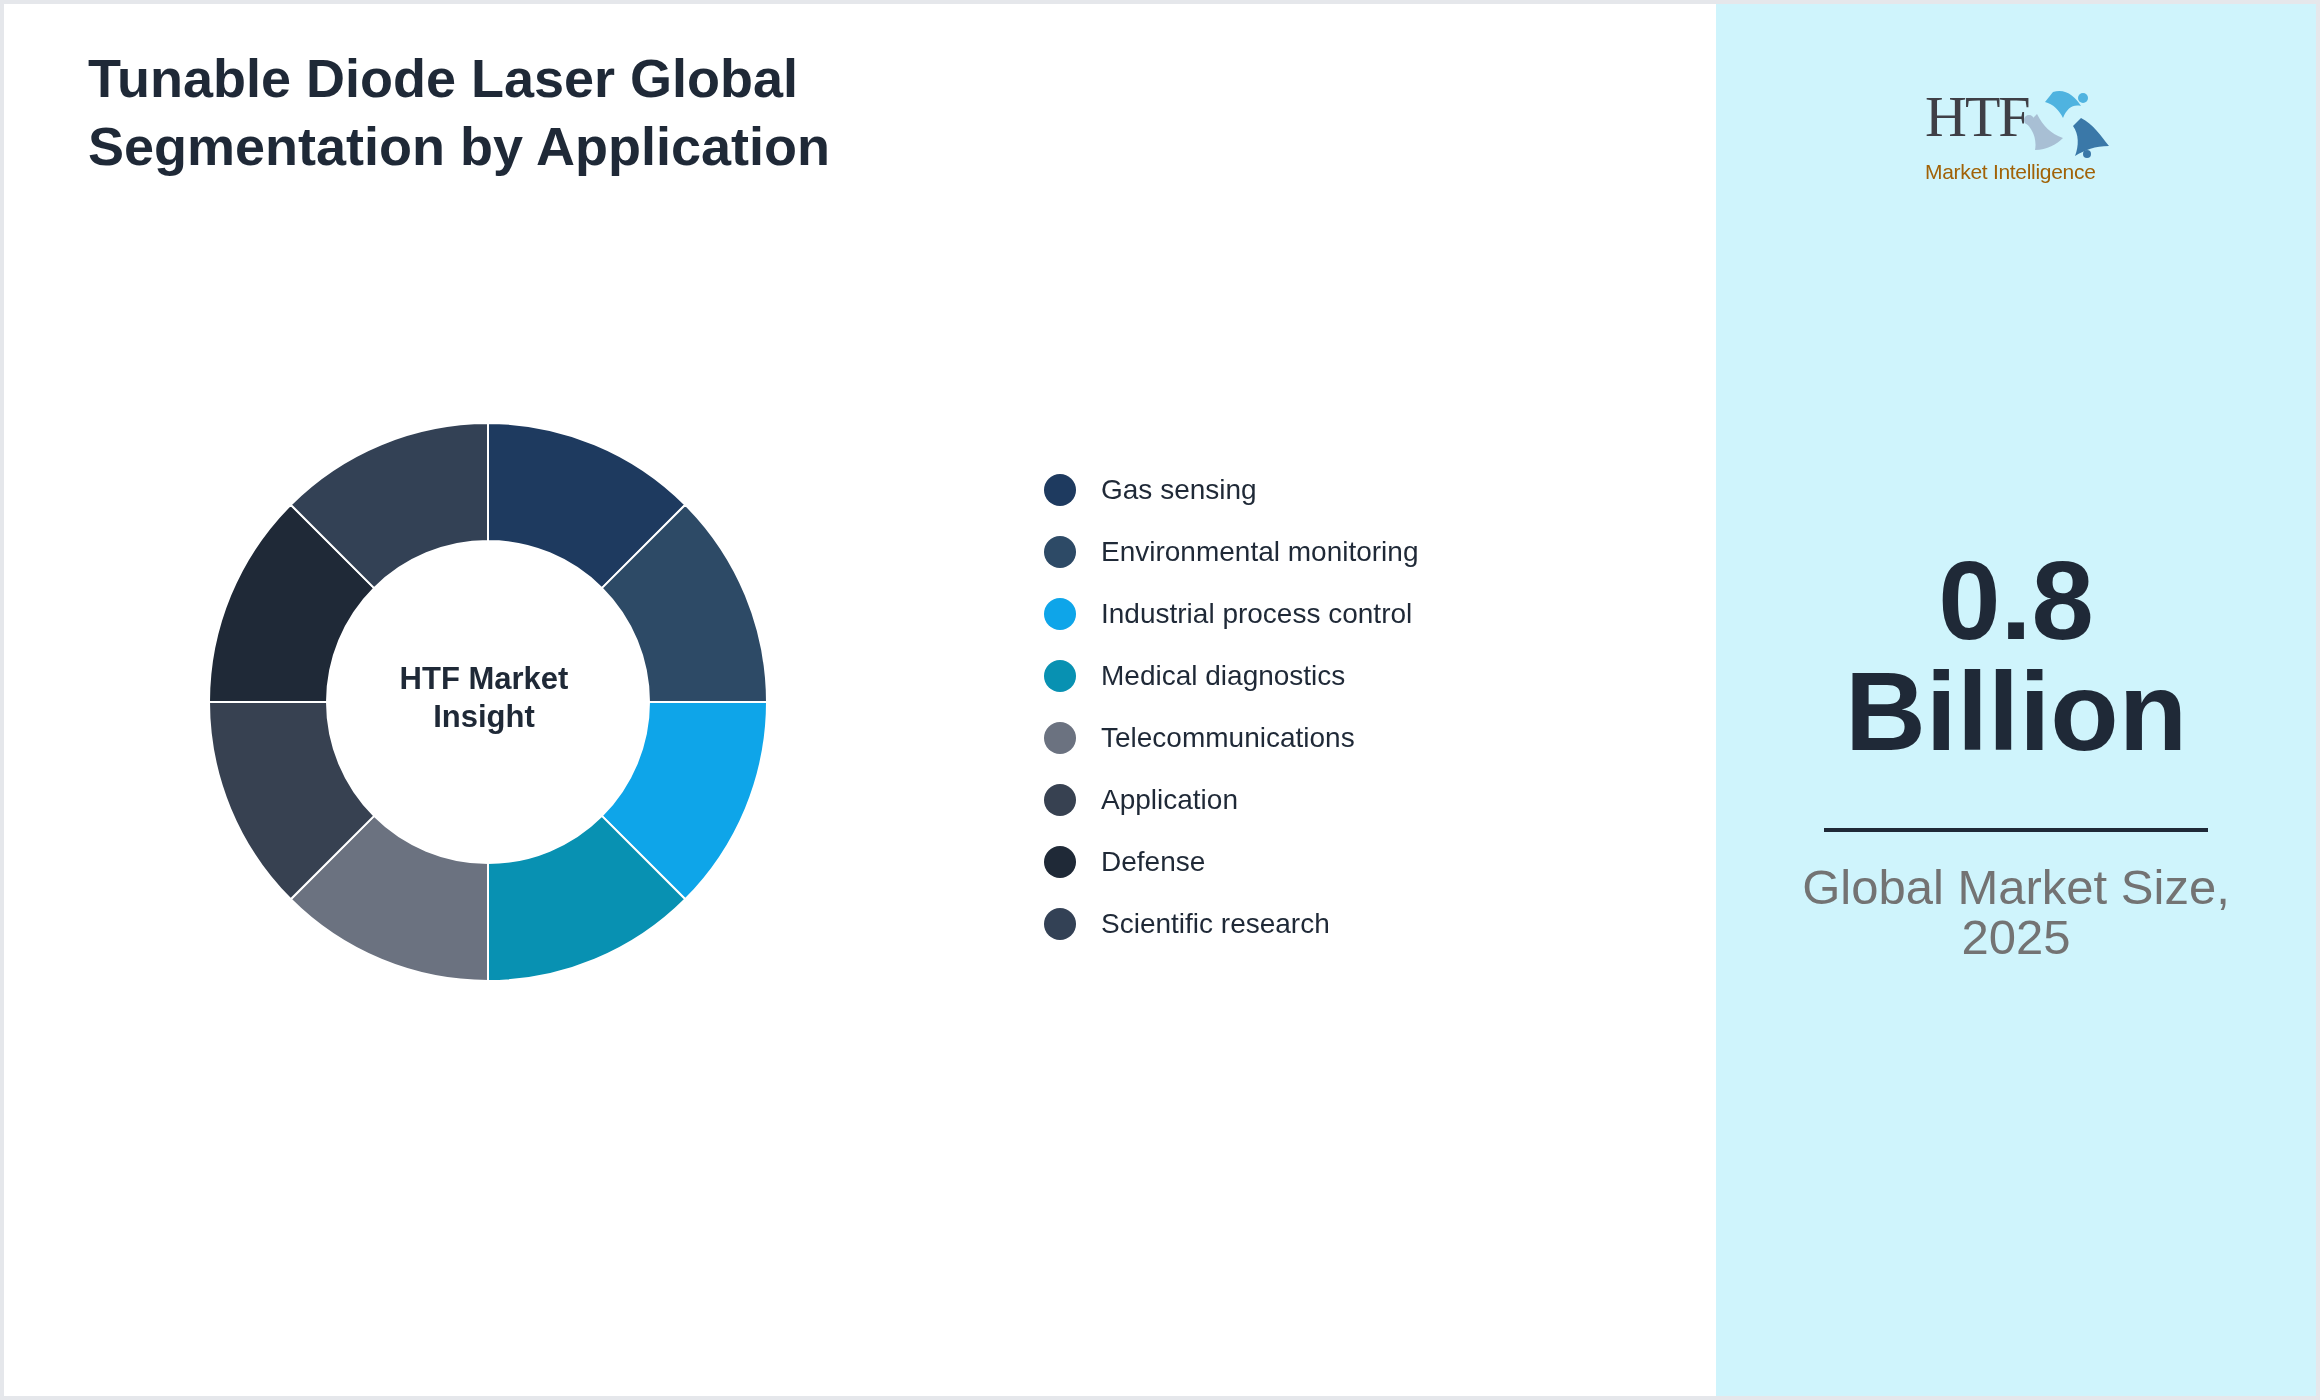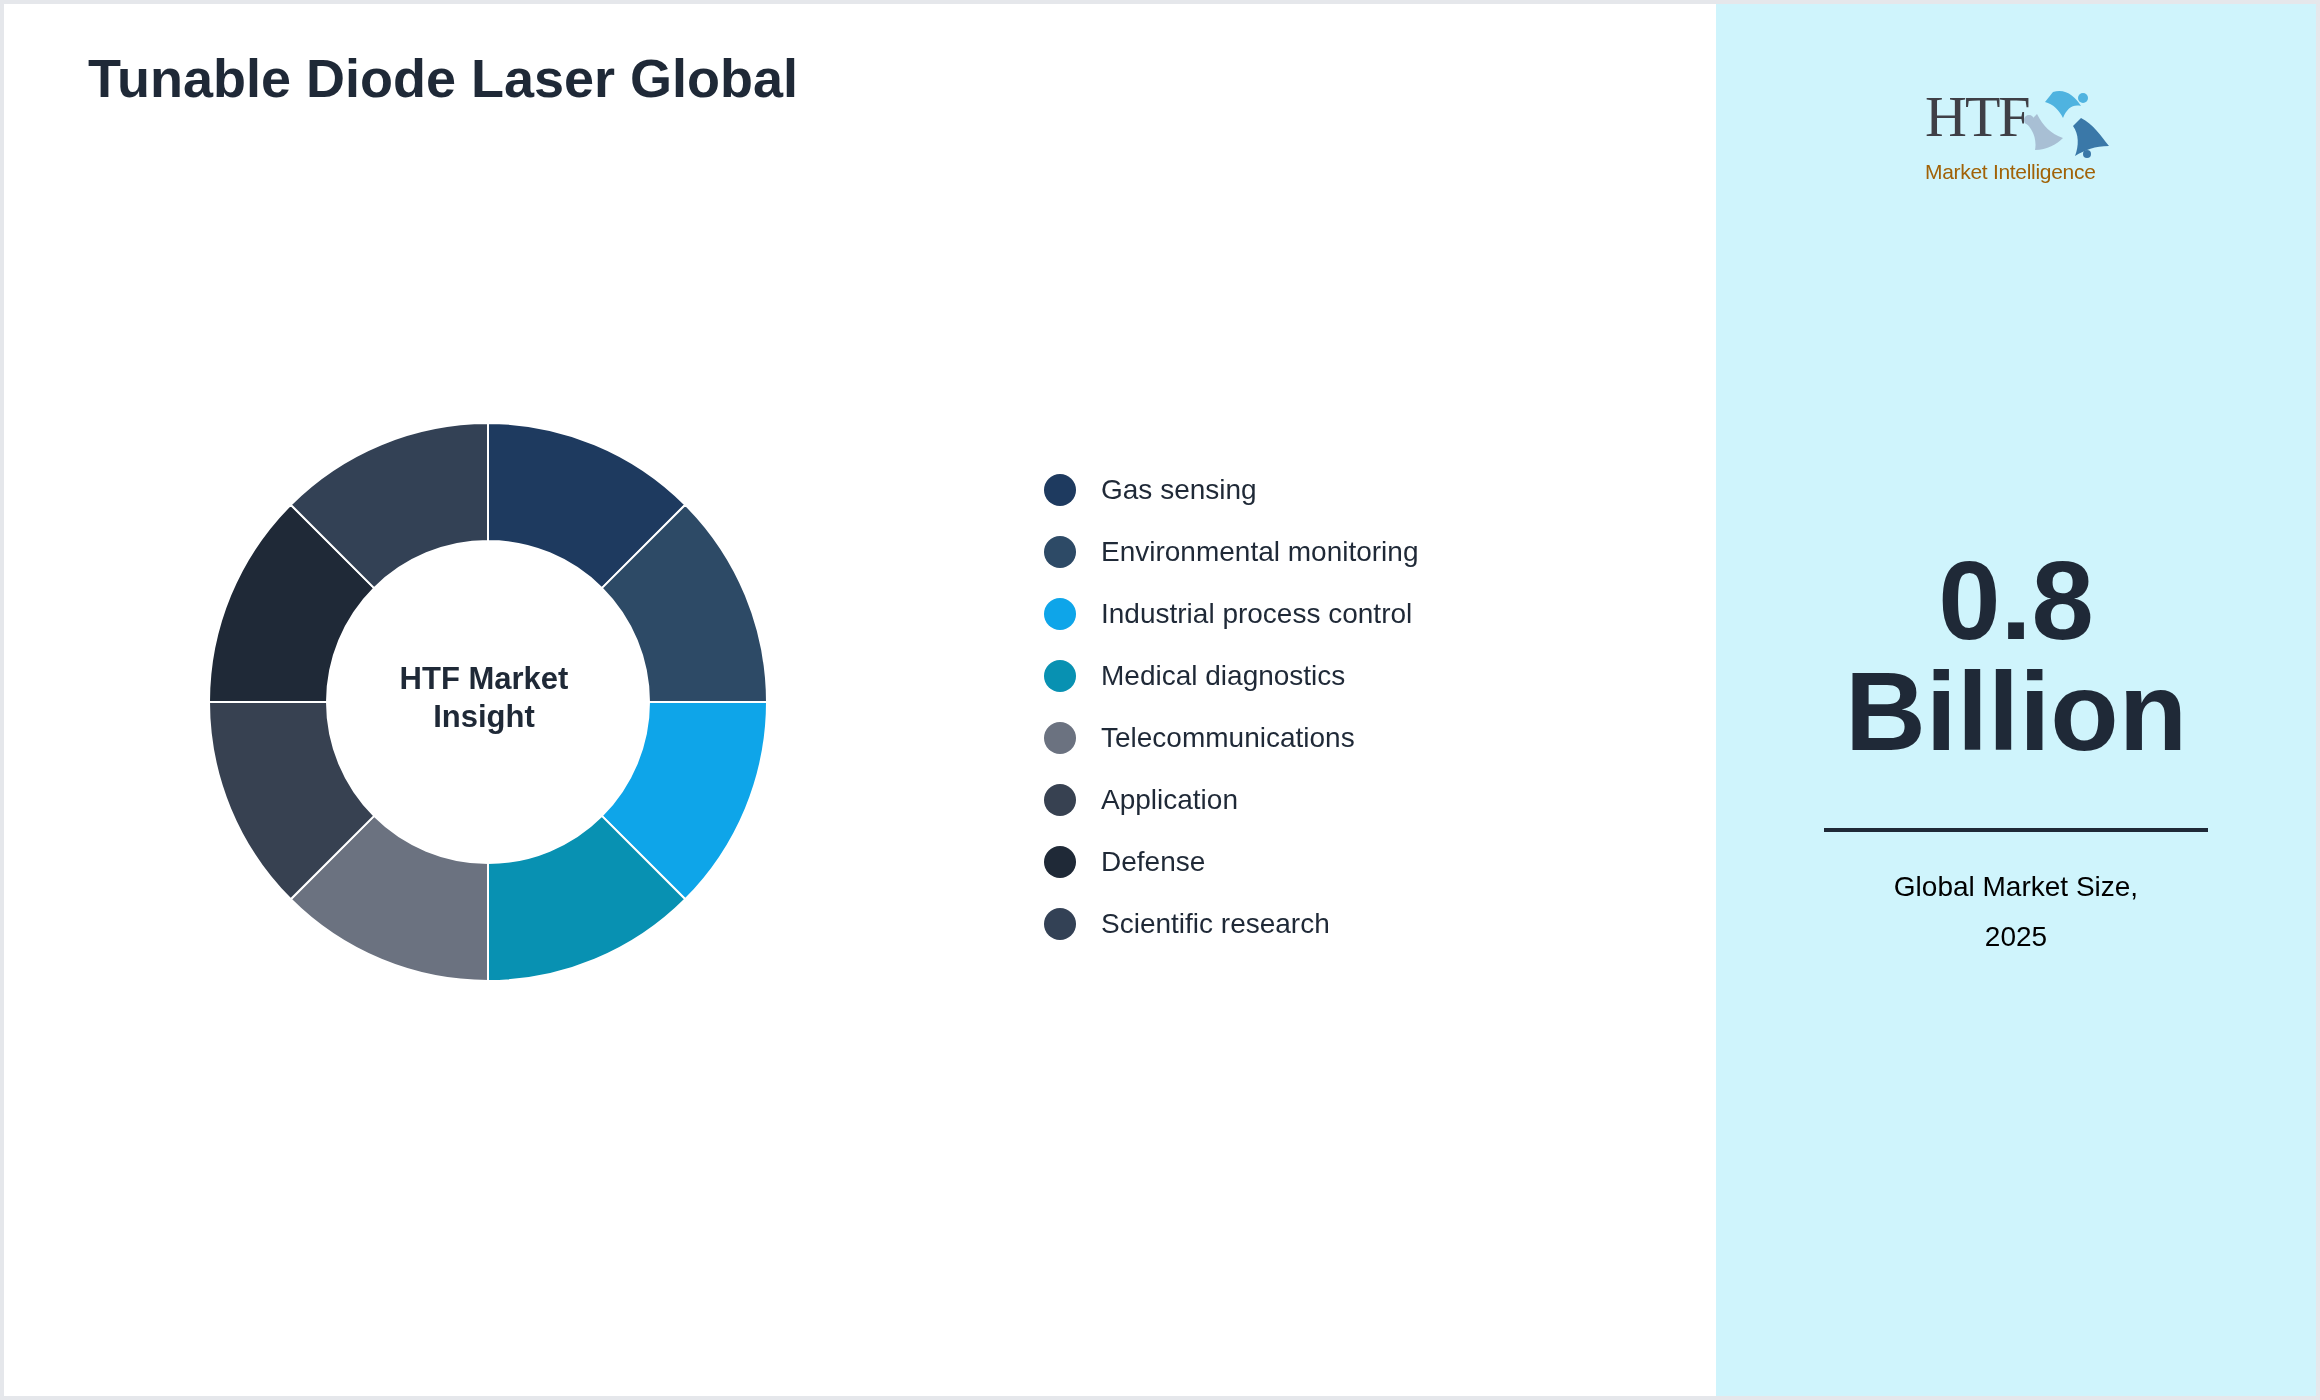--- a/index.html
+++ b/index.html
@@ -42,31 +42,32 @@
   }
   .logo-fig { position: absolute; left: 98px; top: 2px; }
   .big-value {
     position: absolute; left: 0; top: 541px; width: 600px; text-align: center;
     font-size: 112px; font-weight: bold; line-height: 111px; color: #1f2937;
   }
   .big-value span { display: block; }
   .divider { position: absolute; left: 108px; top: 824px; width: 384px; height: 4px; background: #1f2937; }
   .caption {
     position: absolute; left: 0; top: 858px; width: 600px; text-align: center;
-    font-size: 28px; line-height: 50px; color: #000000;
+    font-size: 49px; line-height: 50px; color: #737373;
   }
   .caption span { display: block; }
 </style>
 </head>
 <body>
 
 <div class="frame">
 
   <h1 class="title">
     <span>Tunable Diode Laser Global</span>
+    <span>Segmentation by Application</span>
   </h1>
 
   <div class="donut-wrap">
     <svg id="donut-svg" width="566" height="566" viewBox="0 0 566 566">
         <path d="M283,4 A279,279 0 0 1 480.28279195104676,85.71720804895327 L396.84419177103416,169.15580822896584 A161,161 0 0 0 283,122 Z" fill="#1e3a5f" stroke="#ffffff" stroke-width="2"></path>
         <path d="M480.28279195104676,85.71720804895327 A279,279 0 0 1 562,283 L444,283 A161,161 0 0 0 396.84419177103416,169.15580822896584 Z" fill="#2d4a66" stroke="#ffffff" stroke-width="2"></path>
         <path d="M562,283 A279,279 0 0 1 480.28279195104676,480.28279195104676 L396.84419177103416,396.84419177103416 A161,161 0 0 0 444,283 Z" fill="#0ea5e9" stroke="#ffffff" stroke-width="2"></path>
         <path d="M480.28279195104676,480.28279195104676 A279,279 0 0 1 283,562 L283,444 A161,161 0 0 0 396.84419177103416,396.84419177103416 Z" fill="#0891b2" stroke="#ffffff" stroke-width="2"></path>
         <path d="M283,562 A279,279 0 0 1 85.71720804895327,480.28279195104676 L169.15580822896584,396.84419177103416 A161,161 0 0 0 283,444 Z" fill="#6b7280" stroke="#ffffff" stroke-width="2"></path>
         <path d="M85.71720804895327,480.28279195104676 A279,279 0 0 1 4,283.00000000000006 L122,283 A161,161 0 0 0 169.15580822896584,396.84419177103416 Z" fill="#374151" stroke="#ffffff" stroke-width="2"></path>

